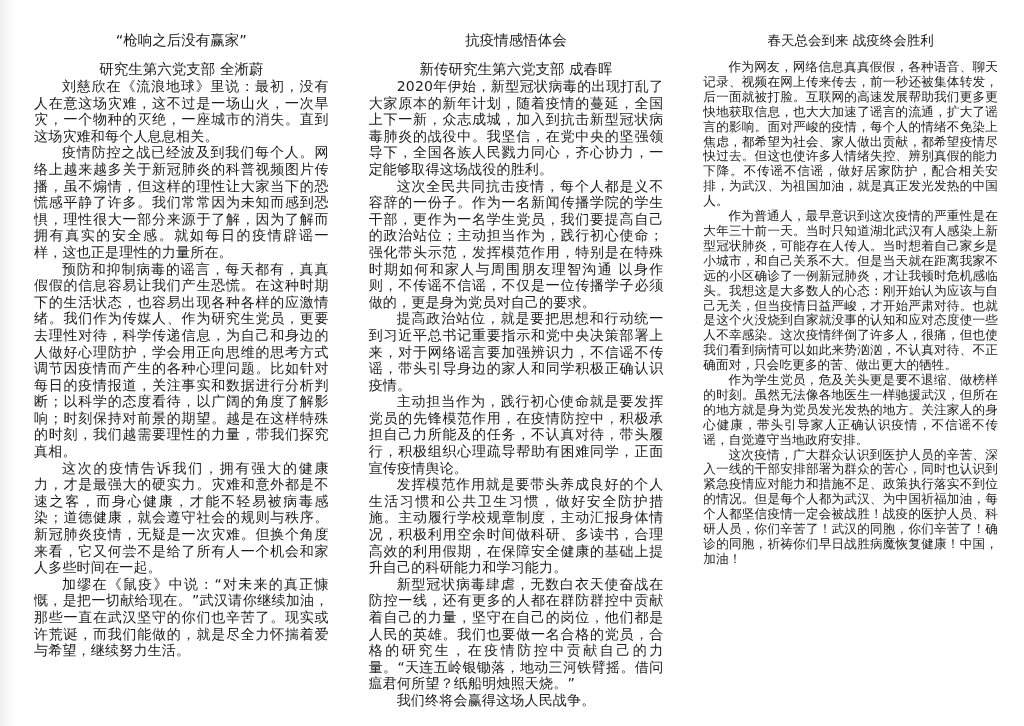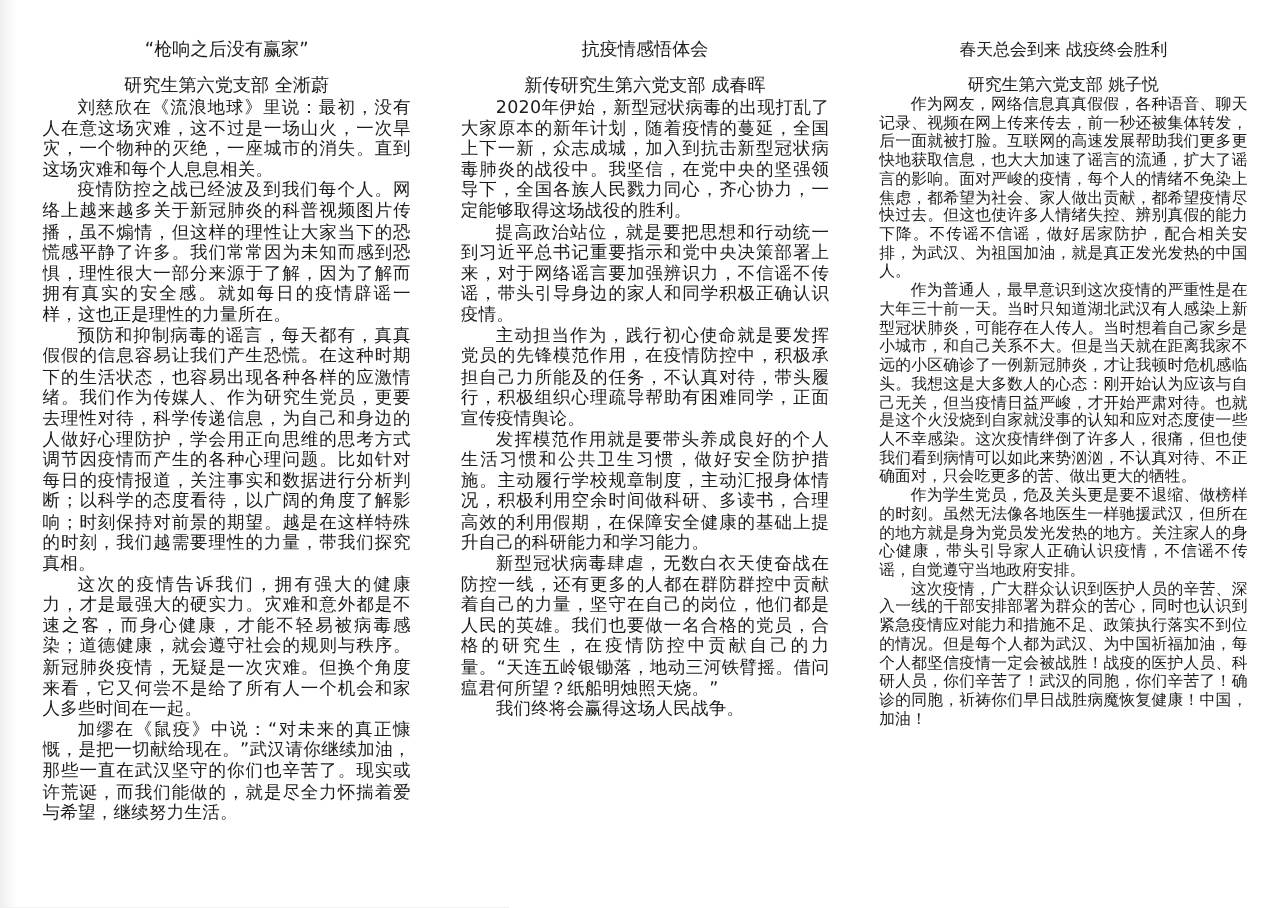--- a/index.html
+++ b/index.html
@@ -84,30 +84,30 @@
       <p>疫情防控之战已经波及到我们每个人。网络上越来越多关于新冠肺炎的科普视频图片传播，虽不煽情，但这样的理性让大家当下的恐慌感平静了许多。我们常常因为未知而感到恐惧，理性很大一部分来源于了解，因为了解而拥有真实的安全感。就如每日的疫情辟谣一样，这也正是理性的力量所在。</p>
       <p>预防和抑制病毒的谣言，每天都有，真真假假的信息容易让我们产生恐慌。在这种时期下的生活状态，也容易出现各种各样的应激情绪。我们作为传媒人、作为研究生党员，更要去理性对待，科学传递信息，为自己和身边的人做好心理防护，学会用正向思维的思考方式调节因疫情而产生的各种心理问题。比如针对每日的疫情报道，关注事实和数据进行分析判断；以科学的态度看待，以广阔的角度了解影响；时刻保持对前景的期望。越是在这样特殊的时刻，我们越需要理性的力量，带我们探究真相。</p>
       <p>这次的疫情告诉我们，拥有强大的健康力，才是最强大的硬实力。灾难和意外都是不速之客，而身心健康，才能不轻易被病毒感染；道德健康，就会遵守社会的规则与秩序。新冠肺炎疫情，无疑是一次灾难。但换个角度来看，它又何尝不是给了所有人一个机会和家人多些时间在一起。</p>
       <p>加缪在《鼠疫》中说：“对未来的真正慷慨，是把一切献给现在。”武汉请你继续加油，那些一直在武汉坚守的你们也辛苦了。现实或许荒诞，而我们能做的，就是尽全力怀揣着爱与希望，继续努力生活。</p>
     </section>
 
     <section class="article">
       <h2 class="title">抗疫情感悟体会</h2>
       <div class="byline">新传研究生第六党支部 成春晖</div>
       <p>2020年伊始，新型冠状病毒的出现打乱了大家原本的新年计划，随着疫情的蔓延，全国上下一新，众志成城，加入到抗击新型冠状病毒肺炎的战役中。我坚信，在党中央的坚强领导下，全国各族人民戮力同心，齐心协力，一定能够取得这场战役的胜利。</p>
+      <p>这次全民共同抗击疫情，每个人都是义不容辞的一份子。作为一名新闻传播学院的学生干部，更作为一名学生党员，我们要提高自己的政治站位；主动担当作为，践行初心使命；强化带头示范，发挥模范作用，特别是在特殊时期如何和家人与周围朋友理智沟通 以身作则，不传谣不信谣，不仅是一位传播学子必须做的，更是身为党员对自己的要求。</p>
       <p>提高政治站位，就是要把思想和行动统一到习近平总书记重要指示和党中央决策部署上来，对于网络谣言要加强辨识力，不信谣不传谣，带头引导身边的家人和同学积极正确认识疫情。</p>
       <p>主动担当作为，践行初心使命就是要发挥党员的先锋模范作用，在疫情防控中，积极承担自己力所能及的任务，不认真对待，带头履行，积极组织心理疏导帮助有困难同学，正面宣传疫情舆论。</p>
       <p>发挥模范作用就是要带头养成良好的个人生活习惯和公共卫生习惯，做好安全防护措施。主动履行学校规章制度，主动汇报身体情况，积极利用空余时间做科研、多读书，合理高效的利用假期，在保障安全健康的基础上提升自己的科研能力和学习能力。</p>
       <p>新型冠状病毒肆虐，无数白衣天使奋战在防控一线，还有更多的人都在群防群控中贡献着自己的力量，坚守在自己的岗位，他们都是人民的英雄。我们也要做一名合格的党员，合格的研究生，在疫情防控中贡献自己的力量。“天连五岭银锄落，地动三河铁臂摇。借问瘟君何所望？纸船明烛照天烧。”</p>
       <p>我们终将会赢得这场人民战争。</p>
     </section>
 
     <section class="article small">
       <h2 class="title">春天总会到来 战疫终会胜利</h2>
-      <div class="byline">研究生第六党支部 姚子悦</div>
       <p>作为网友，网络信息真真假假，各种语音、聊天记录、视频在网上传来传去，前一秒还被集体转发，后一面就被打脸。互联网的高速发展帮助我们更多更快地获取信息，也大大加速了谣言的流通，扩大了谣言的影响。面对严峻的疫情，每个人的情绪不免染上焦虑，都希望为社会、家人做出贡献，都希望疫情尽快过去。但这也使许多人情绪失控、辨别真假的能力下降。不传谣不信谣，做好居家防护，配合相关安排，为武汉、为祖国加油，就是真正发光发热的中国人。</p>
       <p>作为普通人，最早意识到这次疫情的严重性是在大年三十前一天。当时只知道湖北武汉有人感染上新型冠状肺炎，可能存在人传人。当时想着自己家乡是小城市，和自己关系不大。但是当天就在距离我家不远的小区确诊了一例新冠肺炎，才让我顿时危机感临头。我想这是大多数人的心态：刚开始认为应该与自己无关，但当疫情日益严峻，才开始严肃对待。也就是这个火没烧到自家就没事的认知和应对态度使一些人不幸感染。这次疫情绊倒了许多人，很痛，但也使我们看到病情可以如此来势汹汹，不认真对待、不正确面对，只会吃更多的苦、做出更大的牺牲。</p>
       <p>作为学生党员，危及关头更是要不退缩、做榜样的时刻。虽然无法像各地医生一样驰援武汉，但所在的地方就是身为党员发光发热的地方。关注家人的身心健康，带头引导家人正确认识疫情，不信谣不传谣，自觉遵守当地政府安排。</p>
       <p>这次疫情，广大群众认识到医护人员的辛苦、深入一线的干部安排部署为群众的苦心，同时也认识到紧急疫情应对能力和措施不足、政策执行落实不到位的情况。但是每个人都为武汉、为中国祈福加油，每个人都坚信疫情一定会被战胜！战疫的医护人员、科研人员，你们辛苦了！武汉的同胞，你们辛苦了！确诊的同胞，祈祷你们早日战胜病魔恢复健康！中国，加油！</p>
     </section>
 
   </div>
 </div>
 
 </body></html>

